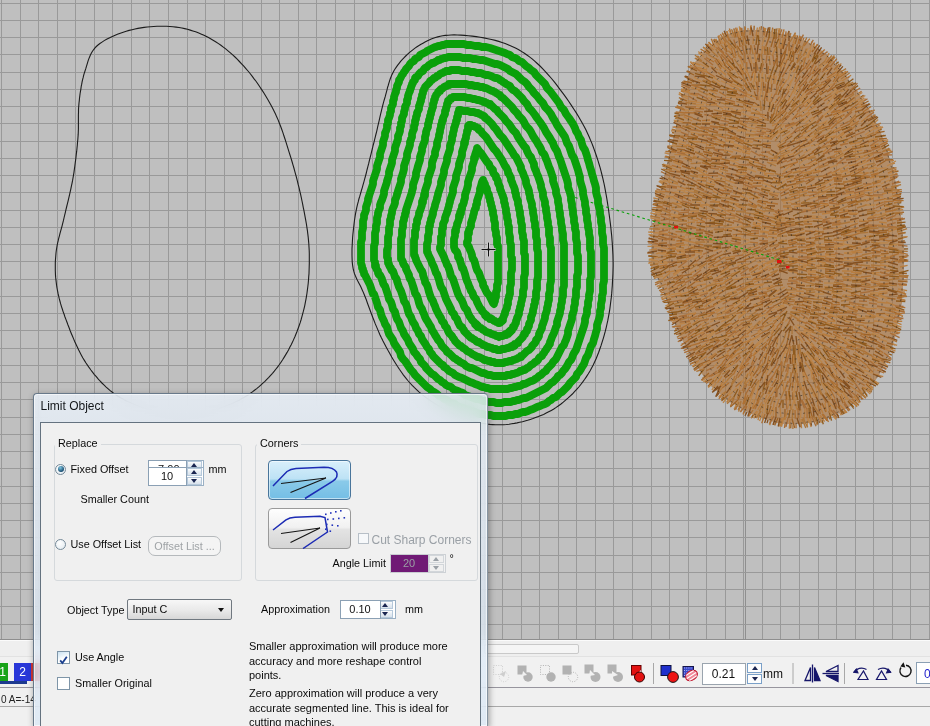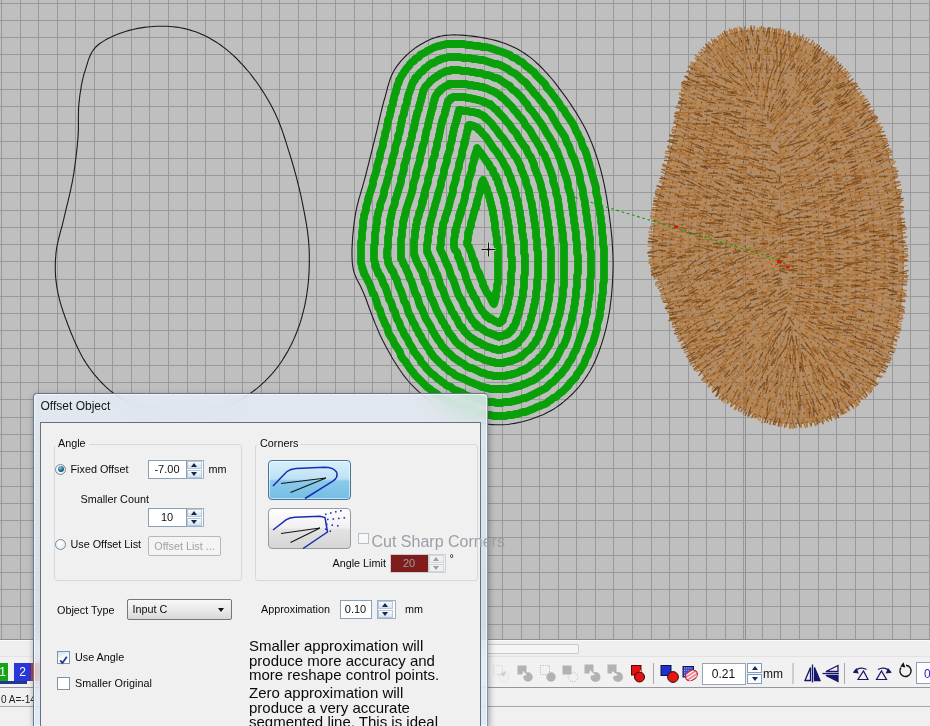--- a/index.html
+++ b/index.html
@@ -21,53 +21,53 @@
 #stxt{position:absolute;left:1px;top:694px;font-size:10px;color:#222;white-space:nowrap}
 #icons{position:absolute;left:0;top:657px}
 .num{position:absolute;height:19px}
 .nf{position:absolute;left:0;top:0;bottom:0;background:#fff;border:1px solid #8ba0b4;font-size:11px;text-align:center;color:#111;line-height:17px}
 .nsp{position:absolute;top:0;bottom:0;width:17px;border:1px solid #9ab0c4;background:#fff}
 .nb{position:absolute;left:0;width:15px;height:8px;background:linear-gradient(#fdfdfd,#e8eef4 45%,#d8e2ec);border:1px solid #b5c8da;display:flex;align-items:center;justify-content:center}
 .nbu{top:0}.nbd{bottom:0}
 .tu{width:0;height:0;border-left:3.5px solid transparent;border-right:3.5px solid transparent;border-bottom:4.5px solid #1a2550}
 .td{width:0;height:0;border-left:3.5px solid transparent;border-right:3.5px solid transparent;border-top:4.5px solid #1a2550}
 .lbl{position:absolute;font-size:10.8px;color:#0a0a0a;white-space:nowrap}
-.glbl{position:absolute;font-size:16px;color:#9aa0a6;white-space:nowrap}
+.glbl{position:absolute;font-size:12px;color:#9aa0a6;white-space:nowrap}
 
 #dlg{position:absolute;left:33px;top:392.5px;width:454.5px;height:334px;z-index:5;
 border:1px solid #68798a;border-right-color:#8795a2;border-radius:4px 4px 0 0;background:linear-gradient(180deg,rgba(233,241,250,0.80),rgba(213,228,243,0.68));
 backdrop-filter:blur(9px) saturate(0.72) brightness(1.05);box-shadow:inset 0 0 0 1px rgba(255,255,255,0.6),1px 2px 6px rgba(40,40,40,0.45)}
 #dlgtitle{position:absolute;left:40.5px;top:398.5px;z-index:7;font-size:12px;color:#14171a}
 #dlgclient{position:absolute;left:40px;top:422px;width:440.5px;height:304px;z-index:6;
 background:#f0f0f0;border:1px solid #64727f;border-bottom:none}
 .grp{position:absolute;z-index:7;border:1px solid #d5d9dc;border-radius:3px}
 .grplbl{position:absolute;z-index:8;font-size:10.8px;color:#0a0a0a;background:#f0f0f0;padding:0 3px;line-height:13px}
 .lbl,.glbl,.num,.radio,.chk,.desc{z-index:8}
 .radio{position:absolute;width:11px;height:11px;border-radius:50%;border:1px solid #768a99;background:radial-gradient(circle at 40% 35%,#fff,#dfe8ee)}
 .rdot{position:absolute;left:1.5px;top:1.5px;width:6px;height:6px;border-radius:50%;background:radial-gradient(circle at 38% 30%,#7fc6e2,#174a6e 72%)}
 .chk{position:absolute;width:13px;height:13px;border:1px solid #7e95a8;background:#fff}
 .chk.dis{width:11px;height:11px;border-color:#b7bfc7;background:#f6f8fa}
 #btnoffl{position:absolute;left:148px;top:535.5px;width:73px;height:20.5px;z-index:8;
-border:1px solid #b5b9bc;border-radius:2px;background:#f4f4f4;color:#9fa3a6;font-size:10.8px;
+border:1px solid #b5b9bc;border-radius:7px;background:#f4f4f4;color:#9fa3a6;font-size:10.8px;
 text-align:center;line-height:19px}
 #cbtn1{position:absolute;left:267.5px;top:460px;width:83px;height:40px;z-index:8;border:1px solid #49759b;border-radius:4px;
 background:linear-gradient(#d8effb,#bde2f5 47%,#8acae9 53%,#74bee5);box-shadow:inset 0 0 0 1px rgba(255,255,255,0.55)}
 #cbtn2{position:absolute;left:267.5px;top:508px;width:83px;height:41px;z-index:8;border:1px solid #9a9a9a;border-radius:4px;
 background:linear-gradient(#fefefe,#f1f1f1 47%,#e3e3e3 53%,#d5d5d5)}
 #cbtn1 svg,#cbtn2 svg{position:absolute;left:1px;top:1px}
 .num .nf{z-index:8}
-.num.dis .nf{background:#7f1d1d;border-color:#c9cdd1;color:#9aa0a4}
+.num.dis .nf{background:#701a75;border-color:#c9cdd1;color:#9aa0a4}
 .num.dis .nsp{border-color:#cdd1d5;background:#f2f2f2}
 .num.dis .nb{background:#f0f0f0;border-color:#d2d6da}
 .num.dis .tu{border-bottom-color:#9aa0a6}.num.dis .td{border-top-color:#9aa0a6}
 #combo{position:absolute;left:126.5px;top:599px;width:105px;height:20.5px;z-index:8;
 border:1px solid #707880;border-radius:2px;background:linear-gradient(#f7f7f7,#e9e9e9 55%,#d7d7d7);
 font-size:10.8px;color:#0a0a0a;line-height:19px;padding-left:5px}
 #cbarr{position:absolute;right:7px;top:7.5px;width:0;height:0;border-left:3.6px solid transparent;border-right:3.6px solid transparent;border-top:4.2px solid #111}
-.desc{position:absolute;font-size:15px;line-height:14.5px;color:#0a0a0a;width:200px}
+.desc{position:absolute;font-size:11px;line-height:14.5px;color:#0a0a0a;width:200px}
 .tb{position:absolute;z-index:3}
 #tbf{left:701.5px;top:662.5px;width:44px;height:22px;background:#fff;border:1px solid #9aa4ae;font-size:12px;text-align:center;line-height:20px;color:#111}
 #tbsu{left:747px;top:663px;width:15px;height:10px}
 #tbsd{left:747px;top:674px;width:15px;height:10px}
 #tbsu,#tbsd{background:#fdfdfd;border:1px solid #7aa0c8;display:flex;align-items:center;justify-content:center}
 #tbmm{left:763px;top:666.5px;font-size:12px;color:#111}
 </style></head><body>
 <div id="canvas">
     <div id="vline"></div>
 <svg id="blobs" width="930" height="639" viewBox="0 0 930 639">
@@ -213,44 +213,44 @@
 </svg>
 <div class="tb" id="tbf">0.21</div>
 <div class="tb" id="tbsu">
     <div class="tu"></div>
   </div>
 <div class="tb" id="tbsd">
     <div class="td"></div>
   </div>
 <div class="tb" id="tbmm">mm</div>
 <div id="dlg"></div>
-<div id="dlgtitle">Offset Object</div>
+<div id="dlgtitle">Limit Object</div>
 <div id="dlgclient"></div>
 <div class="grp" style="left:54px;top:444px;width:188px;height:137px"></div>
-<div class="grplbl" style="left:55px;top:437px">Angle</div>
+<div class="grplbl" style="left:55px;top:437px">Replace</div>
 <div class="grp" style="left:255px;top:444px;width:223px;height:137px"></div>
 <div class="grplbl" style="left:257px;top:437px">Corners</div>
 <div class="radio" style="left:55px;top:463.5px">
     <div class="rdot"></div>
   </div>
 <div class="lbl" style="left:70.5px;top:462.5px">Fixed Offset</div>
 <div class="num" style="left:147.5px;top:459.5px;width:76px">
  <div class="nf" style="width:39px">-7.00</div>
  <div class="nsp" style="left:38px;width:18px">
       <div class="nb nbu">
         <div class="tu"></div>
       </div>
       <div class="nb nbd">
         <div class="td"></div>
       </div>
     </div>
 </div>
 <div class="lbl" style="left:208.5px;top:463px">mm</div>
 <div class="lbl" style="left:80.5px;top:492.5px">Smaller Count</div>
-<div class="num" style="left:147.5px;top:508px;width:56px">
+<div class="num" style="left:147.5px;top:467px;width:56px">
  <div class="nf" style="width:39px">10</div>
  <div class="nsp" style="left:38px;width:18px">
       <div class="nb nbu">
         <div class="tu"></div>
       </div>
       <div class="nb nbd">
         <div class="td"></div>
       </div>
     </div>
 </div>
@@ -292,25 +292,25 @@
  <div class="nsp" style="left:38px;width:18px">
       <div class="nb nbu">
         <div class="tu"></div>
       </div>
       <div class="nb nbd">
         <div class="td"></div>
       </div>
     </div>
 </div>
 <div class="lbl" style="left:449.5px;top:552px">°</div>
-<div class="lbl" style="left:57px;top:603.5px">Object Type</div>
+<div class="lbl" style="left:67px;top:603.5px">Object Type</div>
 <div id="combo">Input C<div id="cbarr"></div></div>
 <div class="lbl" style="left:261px;top:603px">Approximation</div>
 <div class="num" style="left:339.5px;top:599.5px;width:56px">
- <div class="nf" style="width:32px">0.10</div>
+ <div class="nf" style="width:41px">0.10</div>
  <div class="nsp" style="left:37px;width:19px">
       <div class="nb nbu">
         <div class="tu"></div>
       </div>
       <div class="nb nbd">
         <div class="td"></div>
       </div>
     </div>
 </div>
 <div class="lbl" style="left:405px;top:603px">mm</div>

